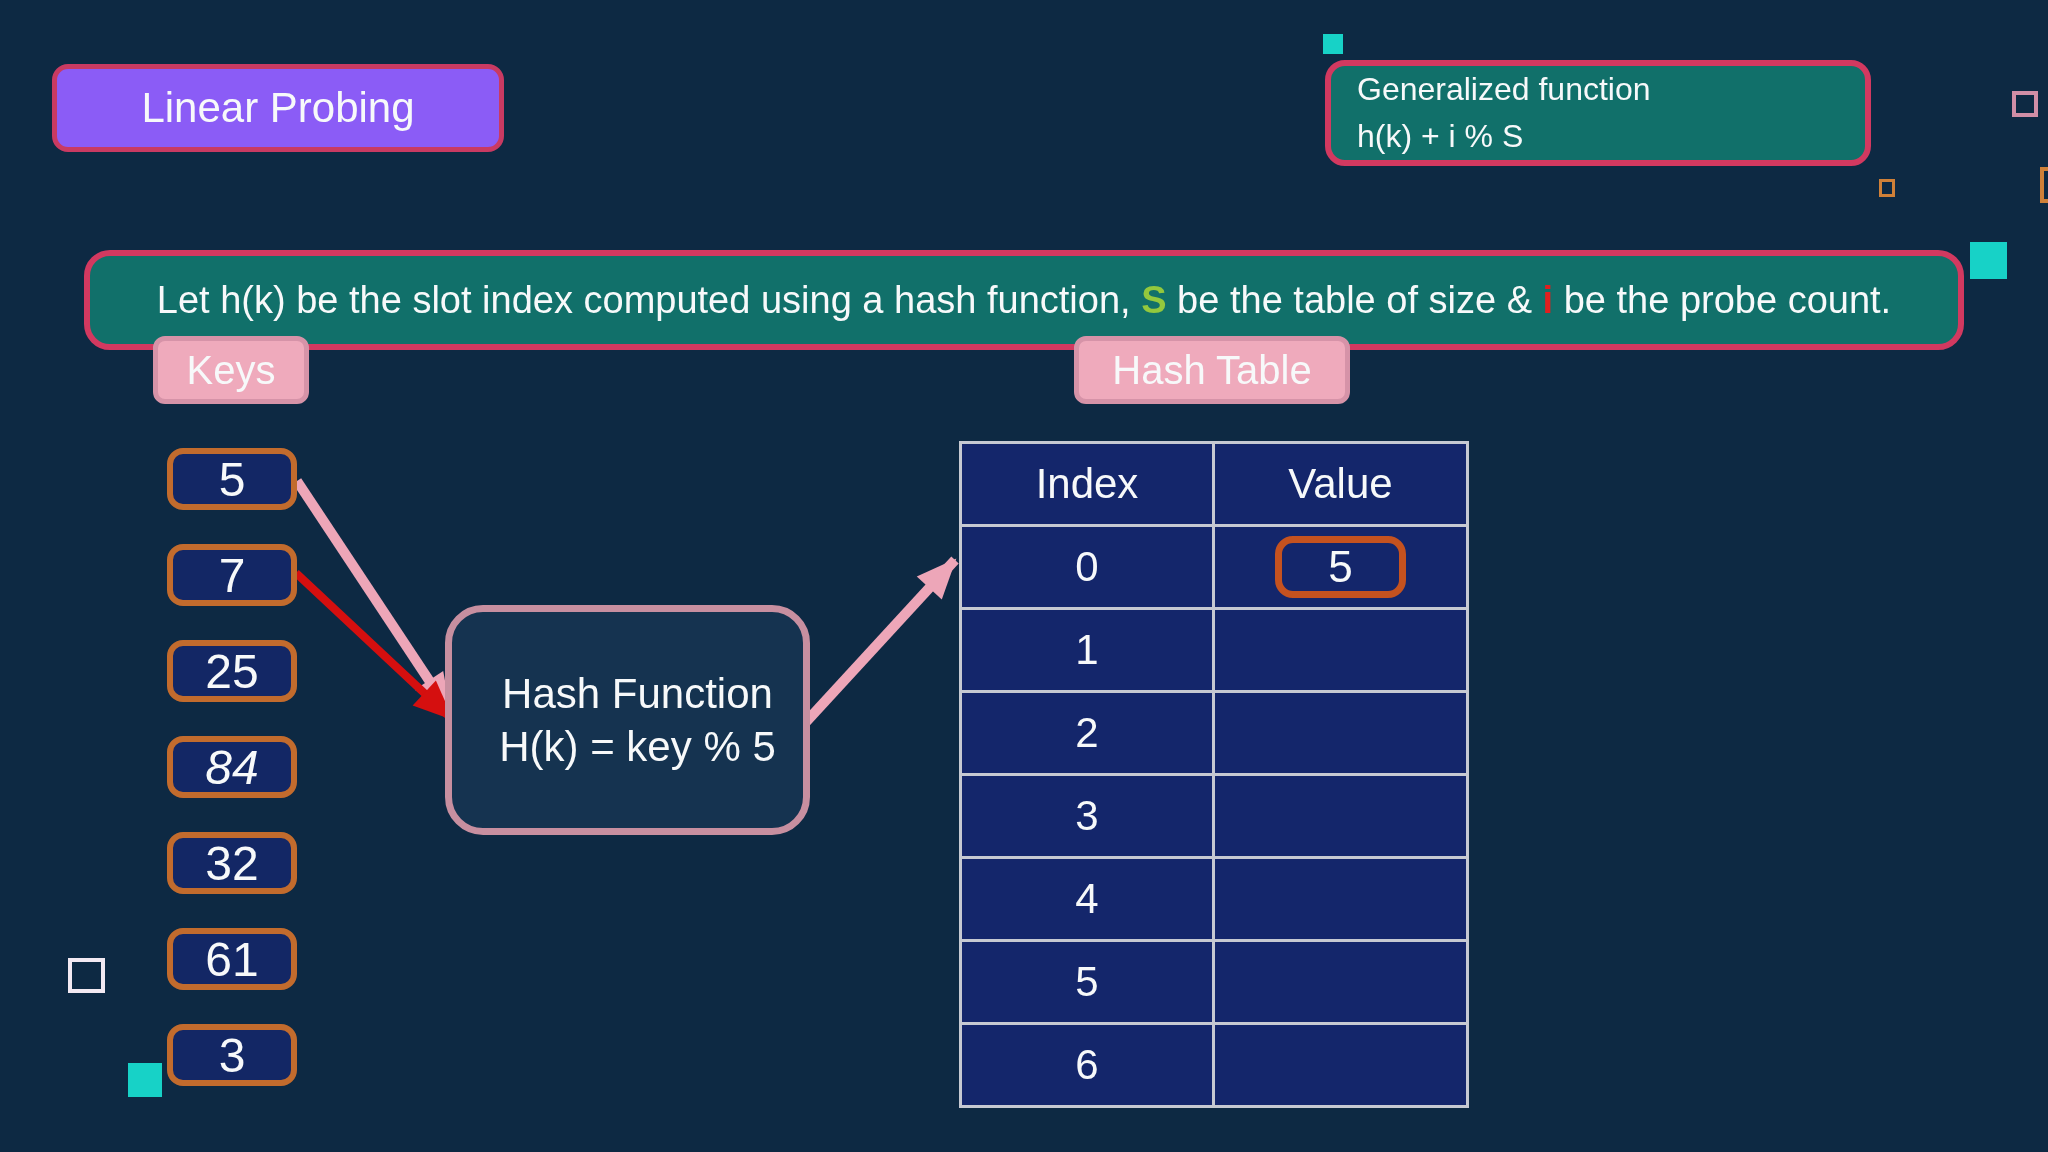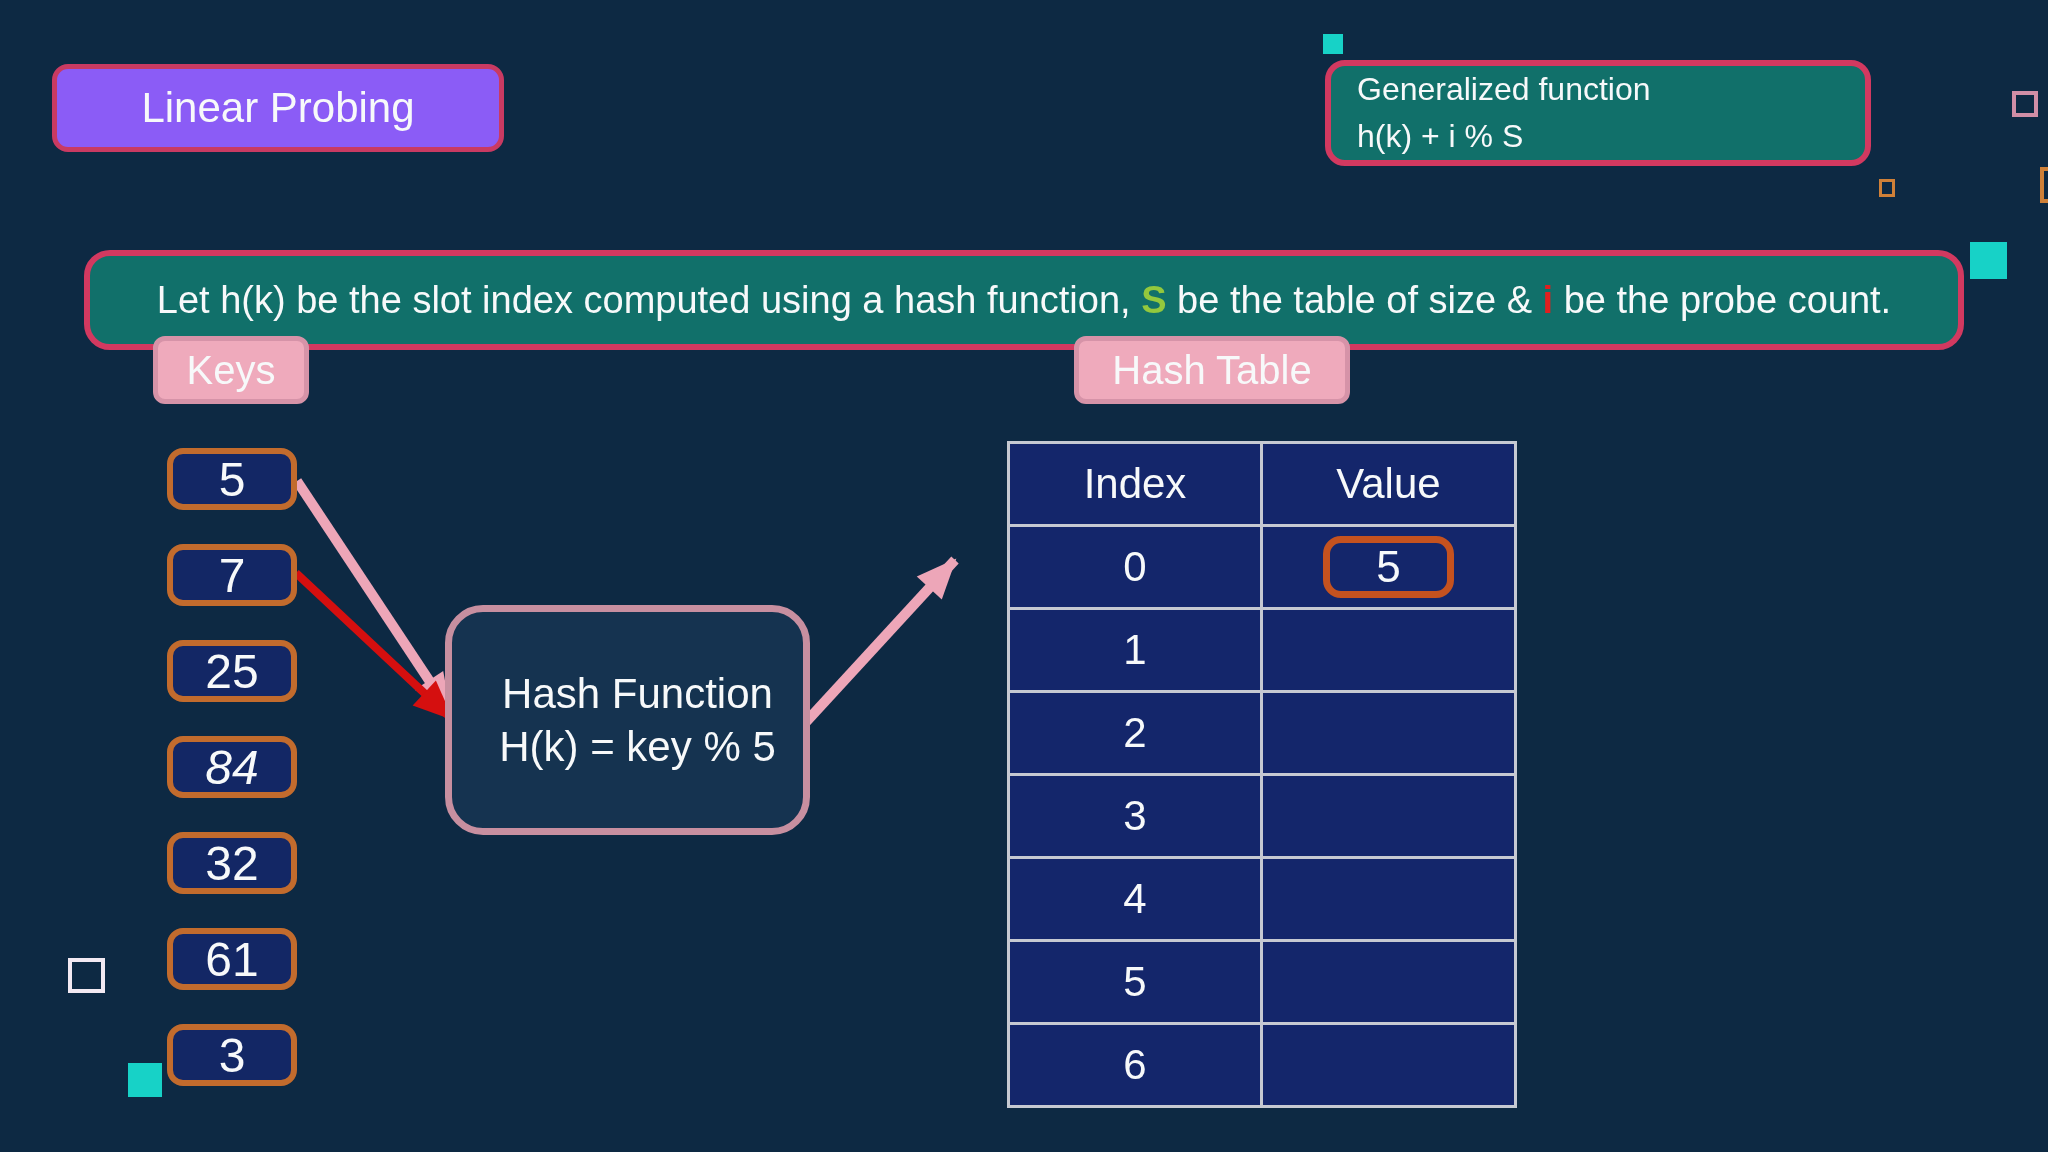--- a/index.html
+++ b/index.html
@@ -73,21 +73,21 @@
     left: 445px; top: 605px; width: 365px; height: 230px;
     background: #153350;
     border: 7px solid #c78fa0;
     border-radius: 38px;
     display: flex; flex-direction: column; align-items: center; justify-content: center;
     font-size: 42px; line-height: 53px; text-align: center; padding-left: 20px;
   }
 
   
   .hash-table {
-    left: 1007px; top: 441px;
+    left: 959px; top: 441px;
     display: grid;
     grid-template-columns: 250px 251px;
     grid-auto-rows: 80px;
     gap: 3px;
     background: #c6c9d2;
     border: 3px solid #c6c9d2;
   }
   .ht-cell {
     background: #14266b;
     display: flex; align-items: center; justify-content: center;

